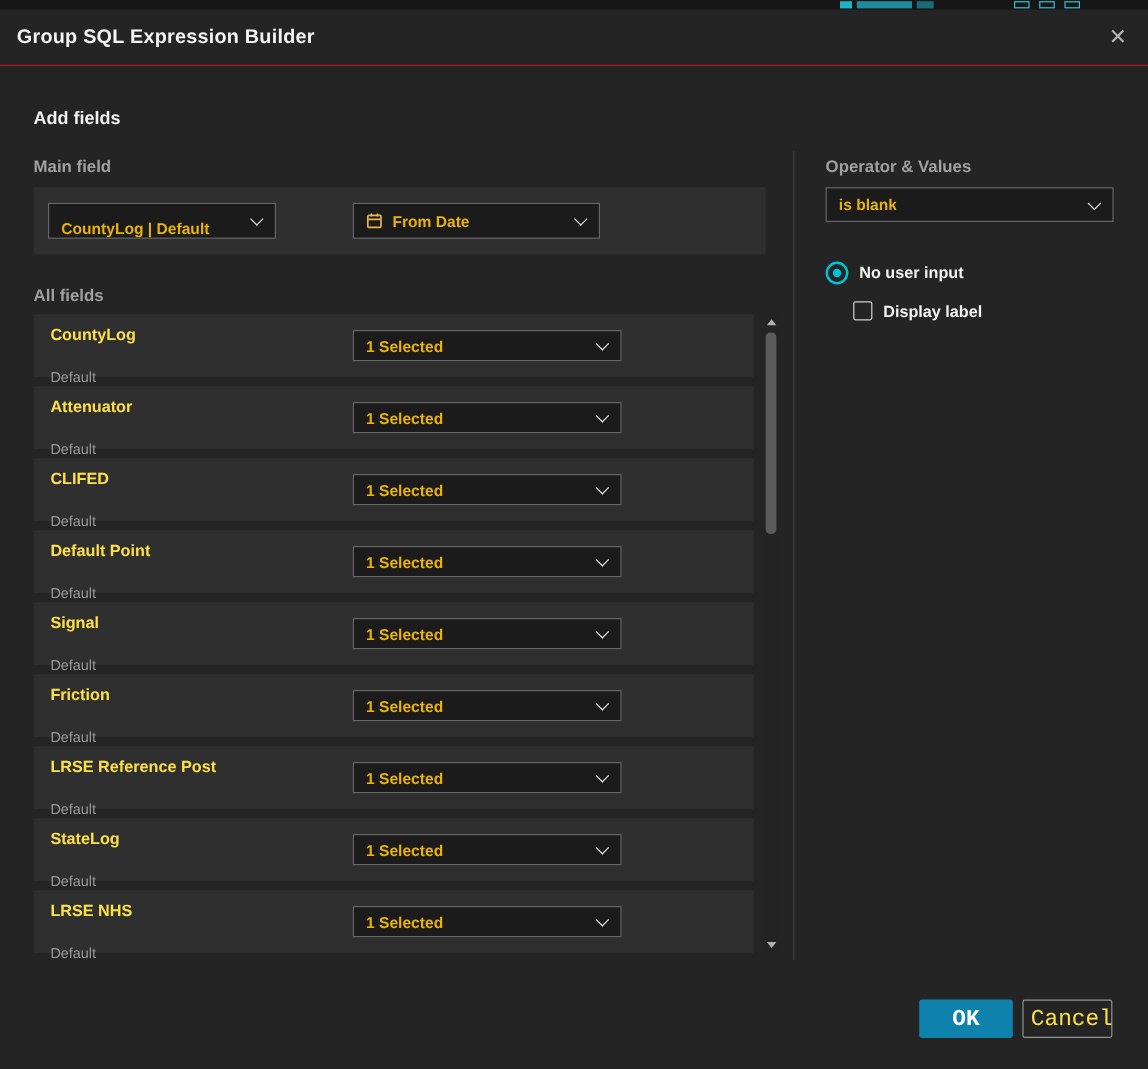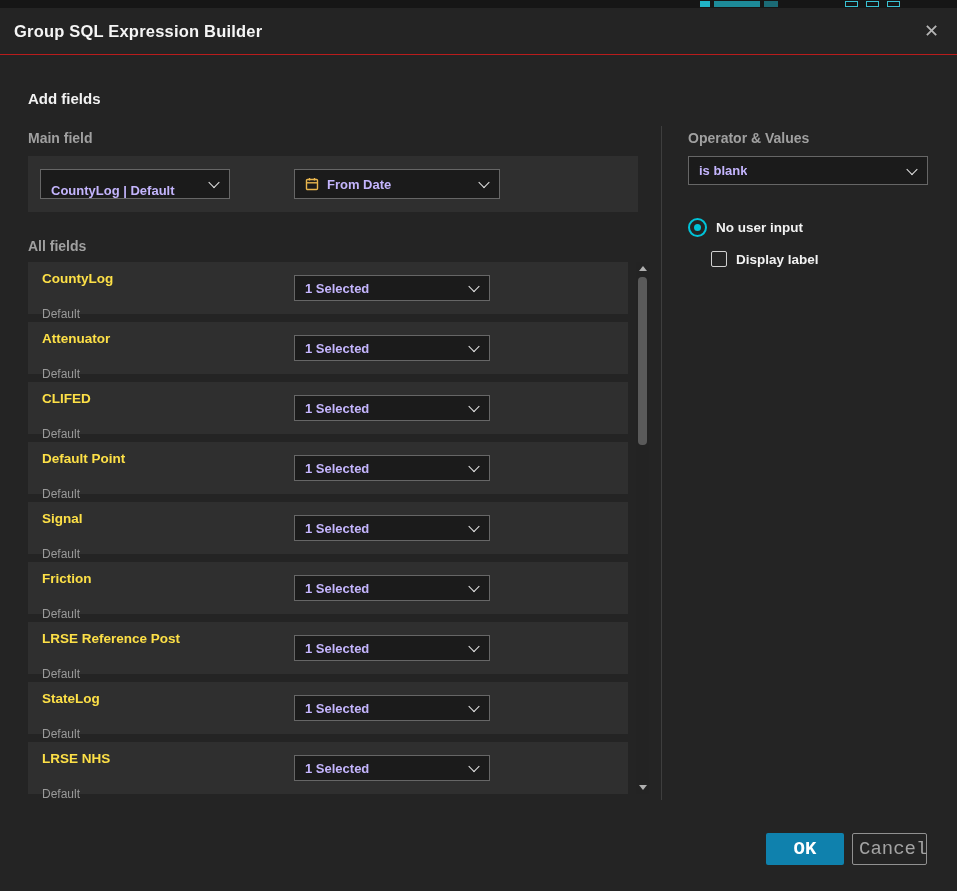--- a/index.html
+++ b/index.html
@@ -27,33 +27,33 @@
 
   .field-label{position:absolute;font-size:14px;font-weight:700;color:#a0a0a0;}
   .main-field-label{left:28px;top:122px;}
   .all-fields-label{left:28px;top:230px;}
   .op-label{left:688px;top:122px;}
 
   .main-panel{position:absolute;left:28px;top:148px;width:610px;height:56px;background:#2f2f2f;}
 
   .dd{position:absolute;display:flex;align-items:center;box-sizing:border-box;
       background:#1b1b1b;border:1px solid #666;padding:0 24px 0 10px;cursor:pointer;}
-  .dd-text{font-size:13px;font-weight:600;color:#c4b5fd;white-space:nowrap;overflow:hidden;}
+  .dd-text{font-size:13px;font-weight:600;color:#eab308;white-space:nowrap;overflow:hidden;}
   .chev{position:absolute;right:11px;top:50%;width:7px;height:7px;
         border-right:1.6px solid #e2e2e2;border-bottom:1.6px solid #e2e2e2;
         transform:translateY(-68%) rotate(45deg);}
   .dd-source{left:12px;top:13px;width:190px;height:30px;align-items:flex-end;}
   .dd-field{left:266px;top:13px;width:206px;height:30px;}
   .cal{color:var(--calendar_icon,#e9b64e);margin-right:8px;flex:0 0 auto;}
 
   .rows{position:absolute;left:28px;top:254px;width:600px;}
   .row{position:relative;height:52px;background:#2f2f2f;margin-bottom:8px;}
   .row-name{position:absolute;left:14px;top:9px;font-size:13.5px;font-weight:600;color:#fde047;}
   .row-sub{position:absolute;left:14px;top:45px;font-size:12px;color:#9a9a9a;}
-  .row-dd{left:266px;top:13px;width:196px;height:26px;}
+  .row-dd{left:266px;top:13px;width:224px;height:26px;}
 
   .scrollbar{position:absolute;left:636px;top:254px;width:13px;height:532px;background:#232323;}
   .sb-up{position:absolute;top:4px;left:50%;transform:translateX(-50%);width:0;height:0;
          border-left:4px solid transparent;border-right:4px solid transparent;border-bottom:5px solid #b0b0b0;}
   .sb-down{position:absolute;bottom:4px;left:50%;transform:translateX(-50%);width:0;height:0;
          border-left:4px solid transparent;border-right:4px solid transparent;border-top:5px solid #b0b0b0;}
   .sb-thumb{position:absolute;top:15px;left:2px;width:9px;height:168px;background:#5a5a5a;border-radius:4px;}
 
   .divider{position:absolute;left:661px;top:118px;width:1px;height:674px;background:#3e3e3e;}
 
@@ -64,21 +64,21 @@
          display:flex;align-items:center;justify-content:center;flex:0 0 auto;}
   .radio-dot{width:7px;height:7px;border-radius:50%;background:var(--accent,#00c3d8);}
   .opt-label{font-size:13.5px;font-weight:600;color:#f2f2f2;}
 
   .check-row{position:absolute;left:711px;top:243px;display:flex;align-items:center;gap:9px;cursor:pointer;}
   .checkbox{width:14px;height:14px;border:1.5px solid #d0d0d0;border-radius:2px;background:transparent;flex:0 0 auto;}
 
   .btn{position:absolute;top:825px;height:32px;border:none;border-radius:2px;
        font-family:Liberation Mono, monospace;font-size:19px;cursor:pointer;}
   .btn-ok{left:766px;width:78px;background:var(--ok_button,#0f81ad);color:#fff;font-weight:600;}
-  .btn-cancel{left:852px;width:75px;background:#242424;border:1px solid #919191;color:#a3a3a3;}
+  .btn-cancel{left:852px;width:75px;background:#242424;border:1px solid #919191;color:#fde047;}
 </style>
 </head>
 <body>
 
 <div class="screen">
 
   <div class="app-strip">
     <span class="frag frag1"></span>
     <span class="frag frag2"></span>
     <span class="frag frag3"></span>

